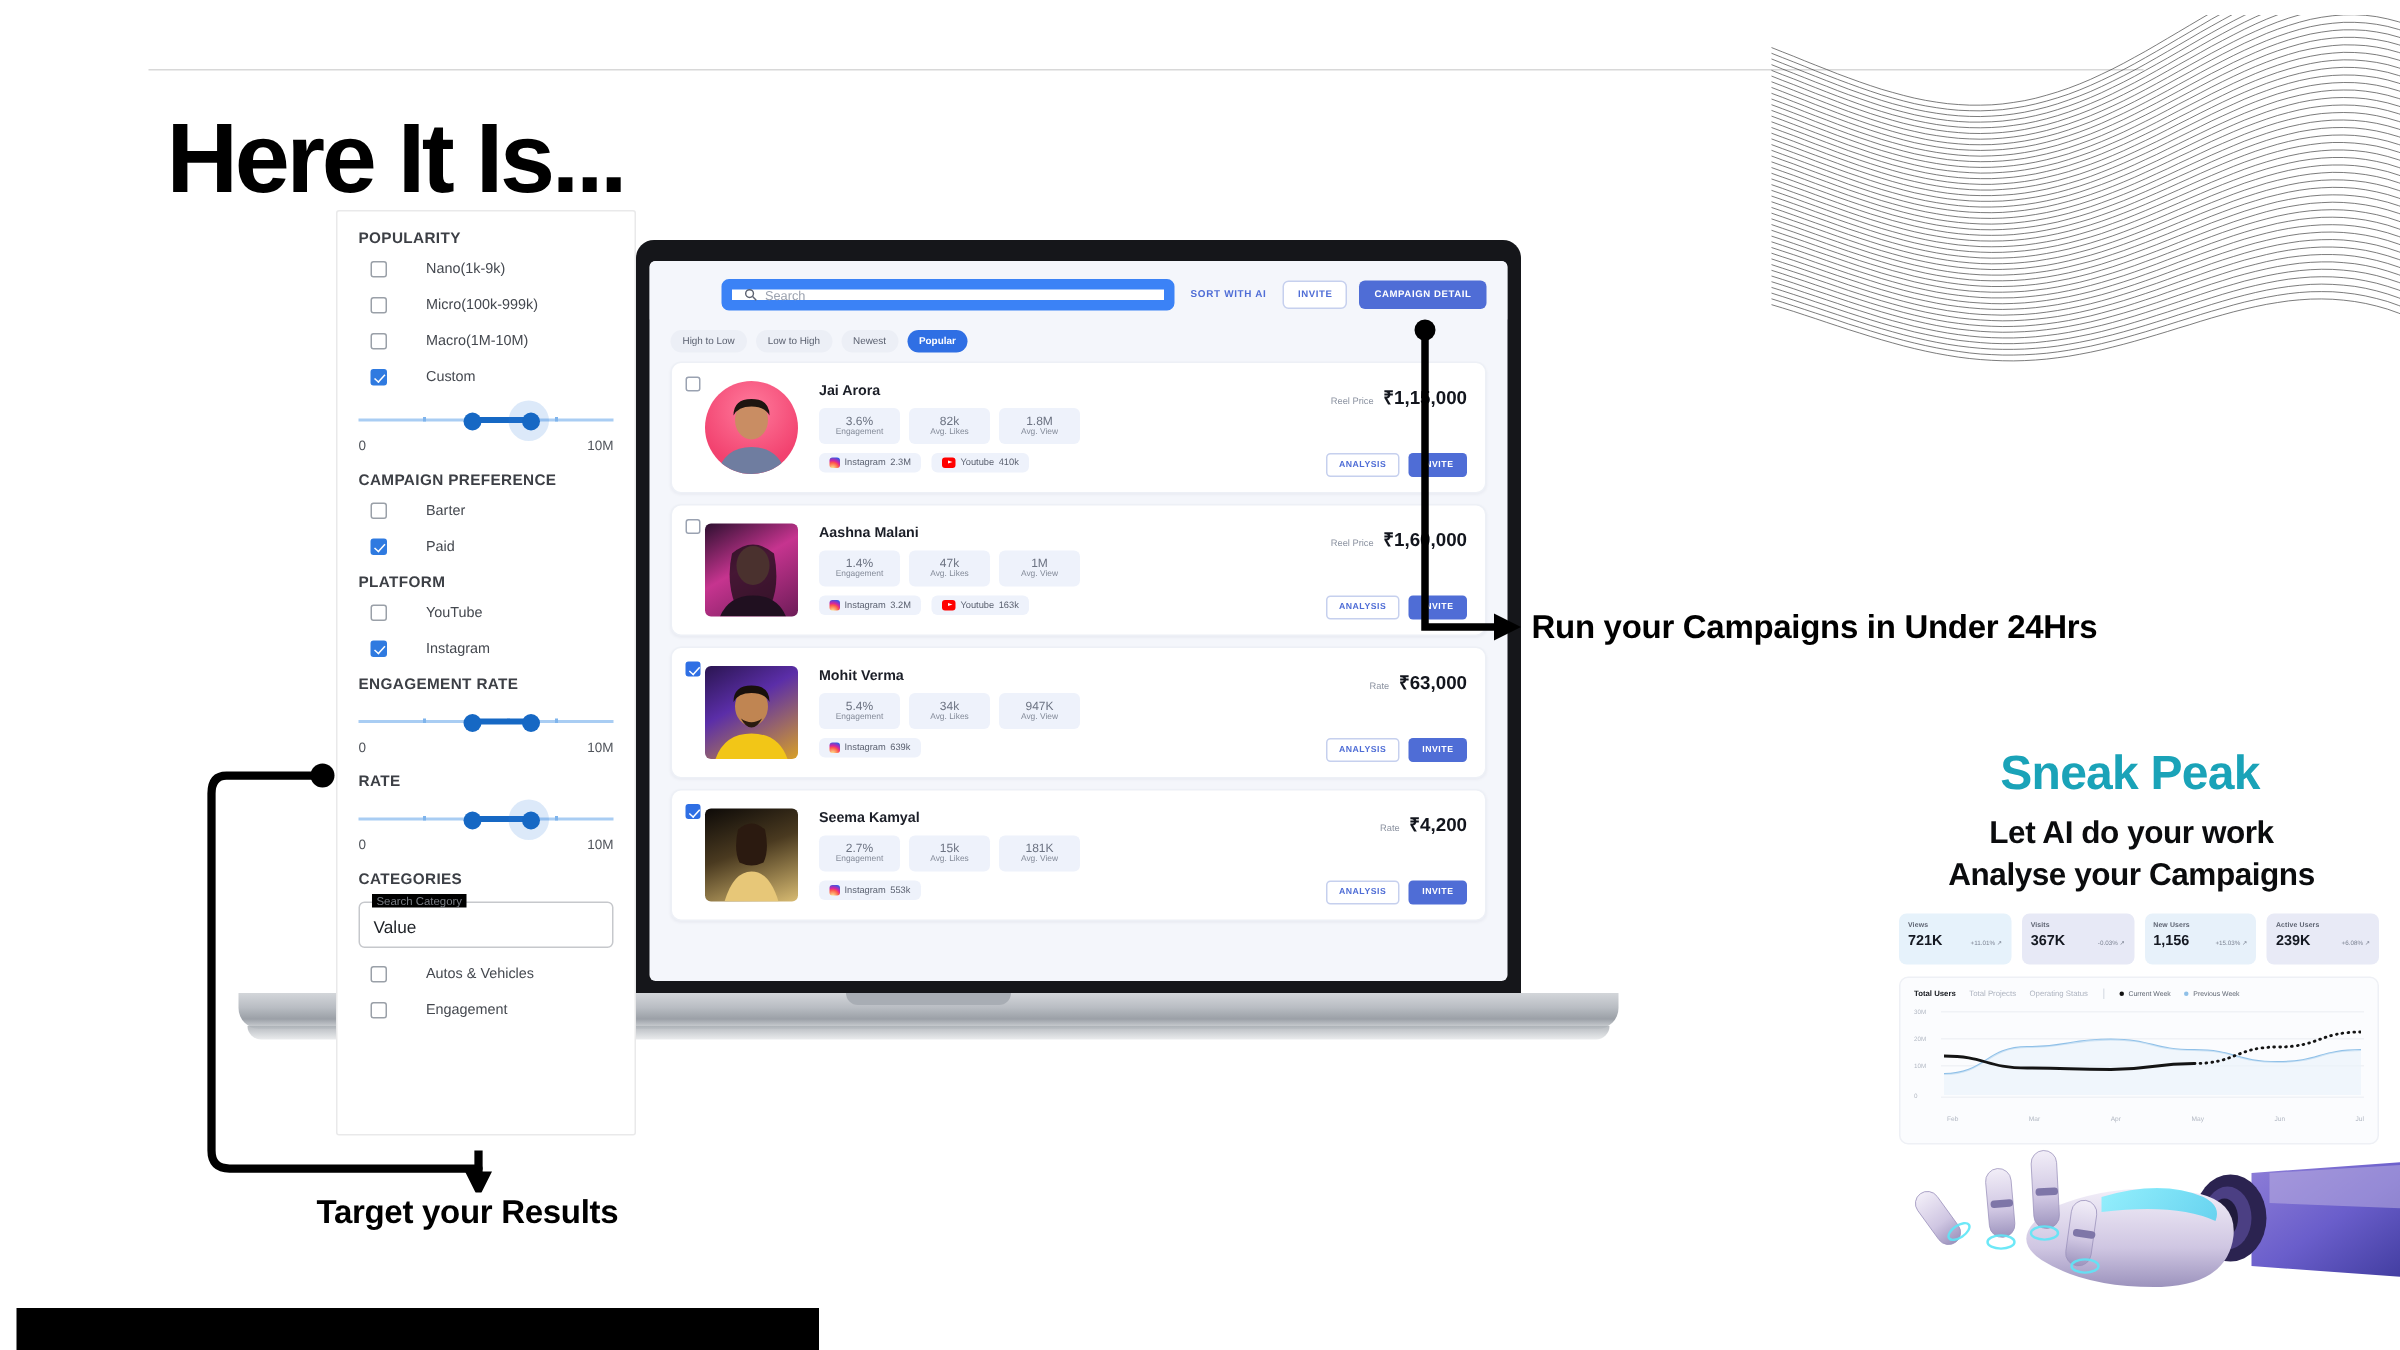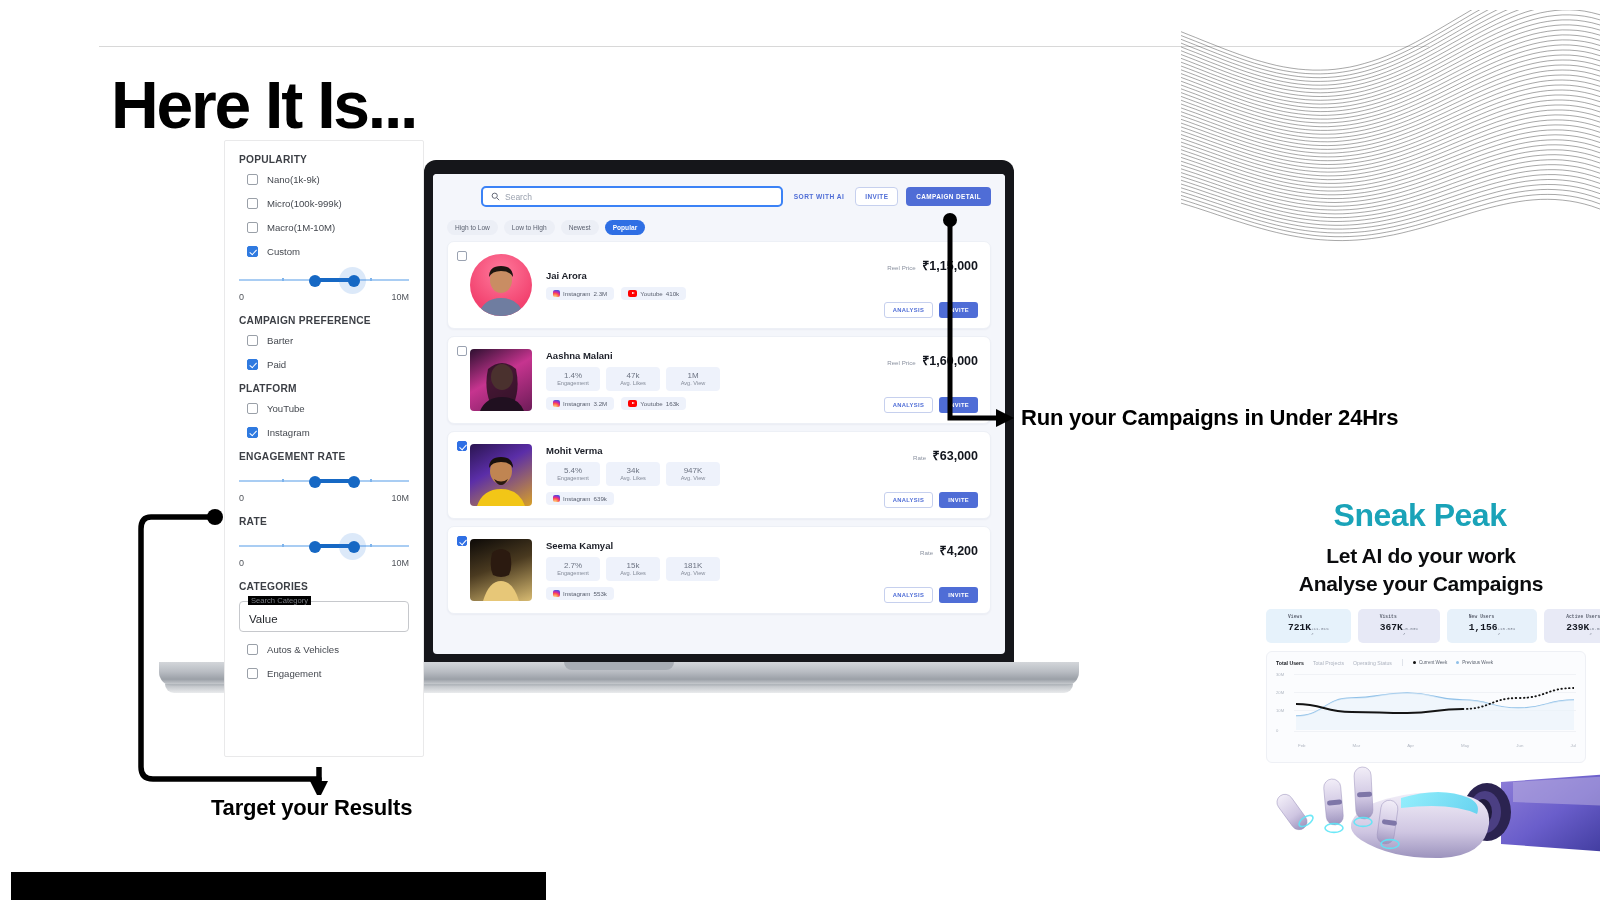--- a/index.html
+++ b/index.html
@@ -54,21 +54,21 @@
     background: linear-gradient(180deg,#a9aeb4,#e6e8ea);
     border-radius: 0 0 10px 10px; opacity: .85;
   }
 
   
   .app-toolbar {
     display: flex; align-items: center; gap: 8px;
     padding: 12px 14px 6px 48px; background: #f4f6fb;
   }
   .search-box {
-    flex: 1; height: 21px; background: #fff; border: 2px solid #3b82f6;
+    flex: 1; height: 21px; background: #fff; border: 7px solid #3b82f6;
     border-radius: 5px; display: flex; align-items: center; gap: 5px; padding: 0 8px;
   }
   .search-box .ph { font-size: 8.5px; color: #9aa1ae; }
   .mini-ico { width: 9px; height: 9px; flex: none; }
   .sort-ai {
     font-size: 6.6px; font-weight: 700; color: #4f6dd6; letter-spacing: .45px;
     white-space: nowrap; padding: 0 3px;
   }
   .btn-invite-top {
     font-size: 6.4px; font-weight: 700; color: #4f6dd6; letter-spacing: .4px;
@@ -144,21 +144,21 @@
   .filter-panel {
     position: absolute; left: 213px; top: 140px; width: 200px; height: 617px;
     background: #fff; border: 1px solid #e9e9ea; border-radius: 2px;
     padding: 13px 14px 0 14px; z-index: 40; overflow: hidden;
   }
   .fp-head {
     font-size: 10.2px; font-weight: 700; color: #3c3f45; letter-spacing: .25px;
     margin: 0 0 9px 0;
   }
   .fp-head.sp { margin-top: 13px; }
-  .fp-opt { display: flex; align-items: flex-end; gap: 9px; margin: 0 0 13px 8px; }
+  .fp-opt { display: flex; align-items: flex-end; gap: 26px; margin: 0 0 13px 8px; }
   .cb { width: 11px; height: 11px; border: 1.4px solid #9aa0a8; border-radius: 2px;
         background: #fff; position: relative; flex: none; }
   .cb.on { background: #2f7ae0; border-color: #2f7ae0; }
   .cb.on::after {
     content: ""; position: absolute; left: 3.3px; top: 1px; width: 3.4px; height: 6.4px;
     border: solid #fff; border-width: 0 1.7px 1.7px 0; transform: rotate(42deg);
   }
   .fp-opt span { font-size: 9.6px; color: #44484f; }
   .slider { position: relative; height: 20px; margin: 4px 0 2px 0; }
   .sl-track { position: absolute; left: 0; right: 0; top: 9px; height: 2px; background: #a9cdf3; }
@@ -188,21 +188,21 @@
     position: absolute; left: 1250px; top: 497px; width: 318px; text-align: center;
     font-size: 32px; font-weight: 700; color: #1aa3b8; letter-spacing: -.5px;
   }
   .sneak-sub {
     position: absolute; left: 1240px; top: 542px; width: 340px; text-align: center;
     font-size: 21px; font-weight: 700; color: #0b0c0e; line-height: 1.32; letter-spacing: -.3px;
   }
 
   .stat-cards { position: absolute; left: 1255px; top: 609px; width: 320px; display: flex; gap: 7px; }
   .mini-card {
-    flex: 1; height: 34px; border-radius: 5px; padding: 5px 22px; font-family: Liberation Mono, monospace;
+    flex: 1; height: 34px; border-radius: 5px; padding: 5px 6px;
   }
   .mini-card .t { font-size: 4.6px; font-weight: 700; color: #5c6270; letter-spacing: .1px; }
   .mini-card .row { display: flex; align-items: baseline; justify-content: space-between; margin-top: 3px; }
   .mini-card .n { font-size: 9.6px; font-weight: 700; color: #141821; }
   .mini-card .d { font-size: 4.2px; color: #7d8493; }
 
   .analytics {
     position: absolute; left: 1255px; top: 651px; width: 320px; height: 112px;
     background: #fbfcfe; border: 1px solid #eef0f5; border-radius: 6px; padding: 7px 9px;
   }
@@ -314,20 +314,34 @@
     <div class="card-check "></div>
     <div class="avatar round" style="background:radial-gradient(circle at 50% 30%, #ff7a9c 0%, #f2426f 70%);">
       <svg viewBox="0 0 62 62" style="position:absolute;inset:0;width:100%;height:100%">
                 <ellipse cx="31" cy="26" rx="11" ry="13" fill="#c98d63"></ellipse>
                 <path d="M31 12 q12 0 12 11 q-3 -6 -12 -6 q-9 0 -12 6 q0 -11 12 -11z" fill="#1d1510"></path>
                 <path d="M8 62 q5 -18 23 -18 q18 0 23 18z" fill="#6f7da0"></path>
               </svg>
     </div>
     <div class="inf-body">
       <div class="inf-name">Jai Arora</div>
+      <div class="stat-row">
+                <div class="stat">
+       <div class="v">3.6%</div>
+       <div class="l">Engagement</div>
+     </div>
+                <div class="stat">
+       <div class="v">82k</div>
+       <div class="l">Avg. Likes</div>
+     </div>
+                <div class="stat">
+       <div class="v">1.8M</div>
+       <div class="l">Avg. View</div>
+     </div>
+              </div>
       <div class="plat-row">
                 <div class="plat">
       <span class="ico-ig"></span>
                   <span>Instagram</span>
       <span>2.3M</span>
                 </div>
                 <div class="plat">
       <span class="ico-yt"></span>
                   <span>Youtube</span>
       <span>410k</span>

